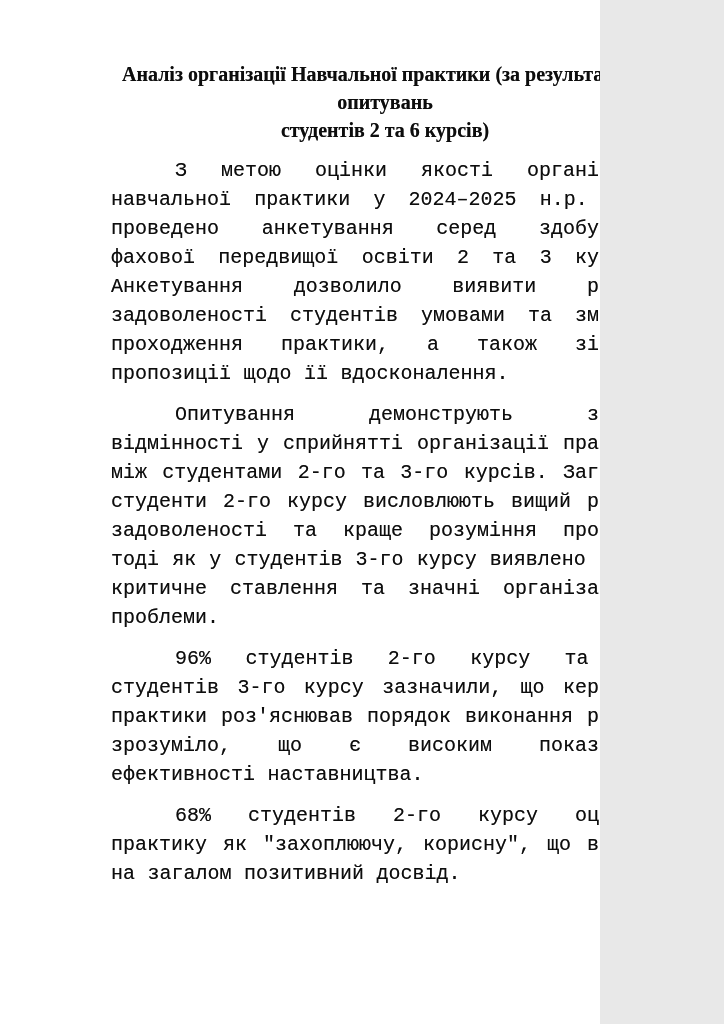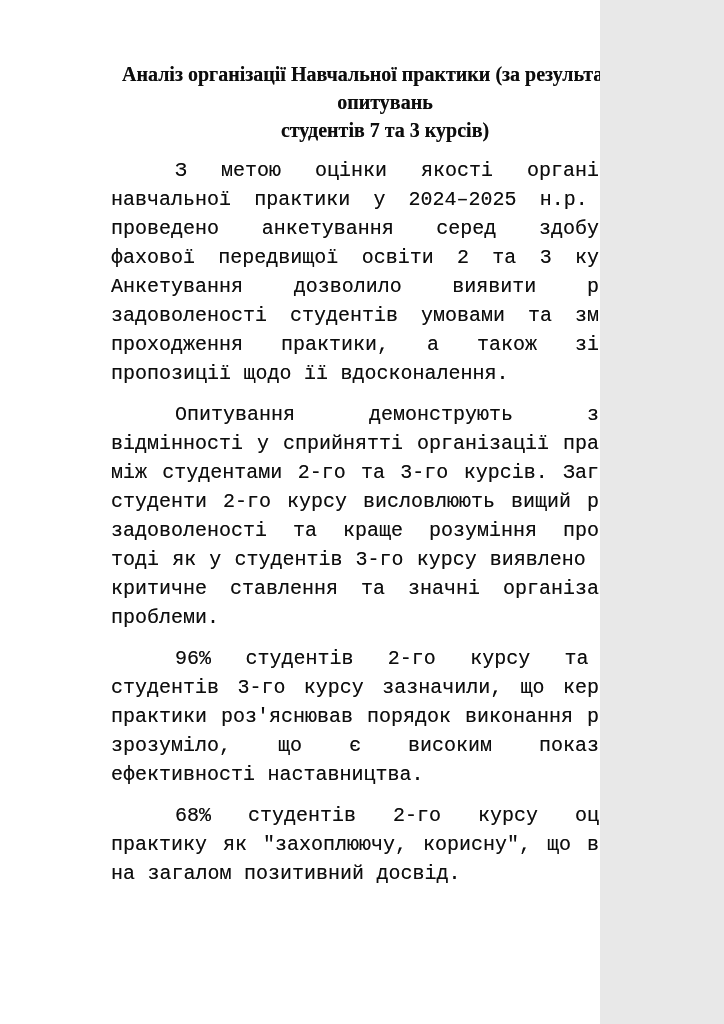--- a/index.html
+++ b/index.html
@@ -45,21 +45,21 @@
   }
 </style>
 </head>
 <body>
 
 <div class="page">
   <div class="content">
 
     <h1 class="doc-title">
       <span class="title-line">Аналіз організації Навчальної практики (за результатами опитувань</span>
-      <span class="title-line">студентів 7 та 3 курсів)</span>
+      <span class="title-line">студентів 2 та 6 курсів)</span>
     </h1>
 
     <p class="body-paragraph">З метою оцінки якості організації навчальної практики у 2024–2025 н.р. було проведено анкетування серед здобувачів фахової передвищої освіти 2 та 3 курсів. Анкетування дозволило виявити рівень задоволеності студентів умовами та змістом проходження практики, а також зібрати пропозиції щодо її вдосконалення.</p>
 
 
     <p class="body-paragraph">Опитування демонструють значні відмінності у сприйнятті організації практики між студентами 2-го та 3-го курсів. Загалом, студенти 2-го курсу висловлюють вищий рівень задоволеності та краще розуміння процесу, тоді як у студентів 3-го курсу виявлено більш критичне ставлення та значні організаційні проблеми.</p>
 
 
 
     <p class="body-paragraph">96% студентів 2-го курсу та 25% студентів 3-го курсу зазначили, що керівник практики роз'яснював порядок виконання роботи зрозуміло, що є високим показником ефективності наставництва.</p>

